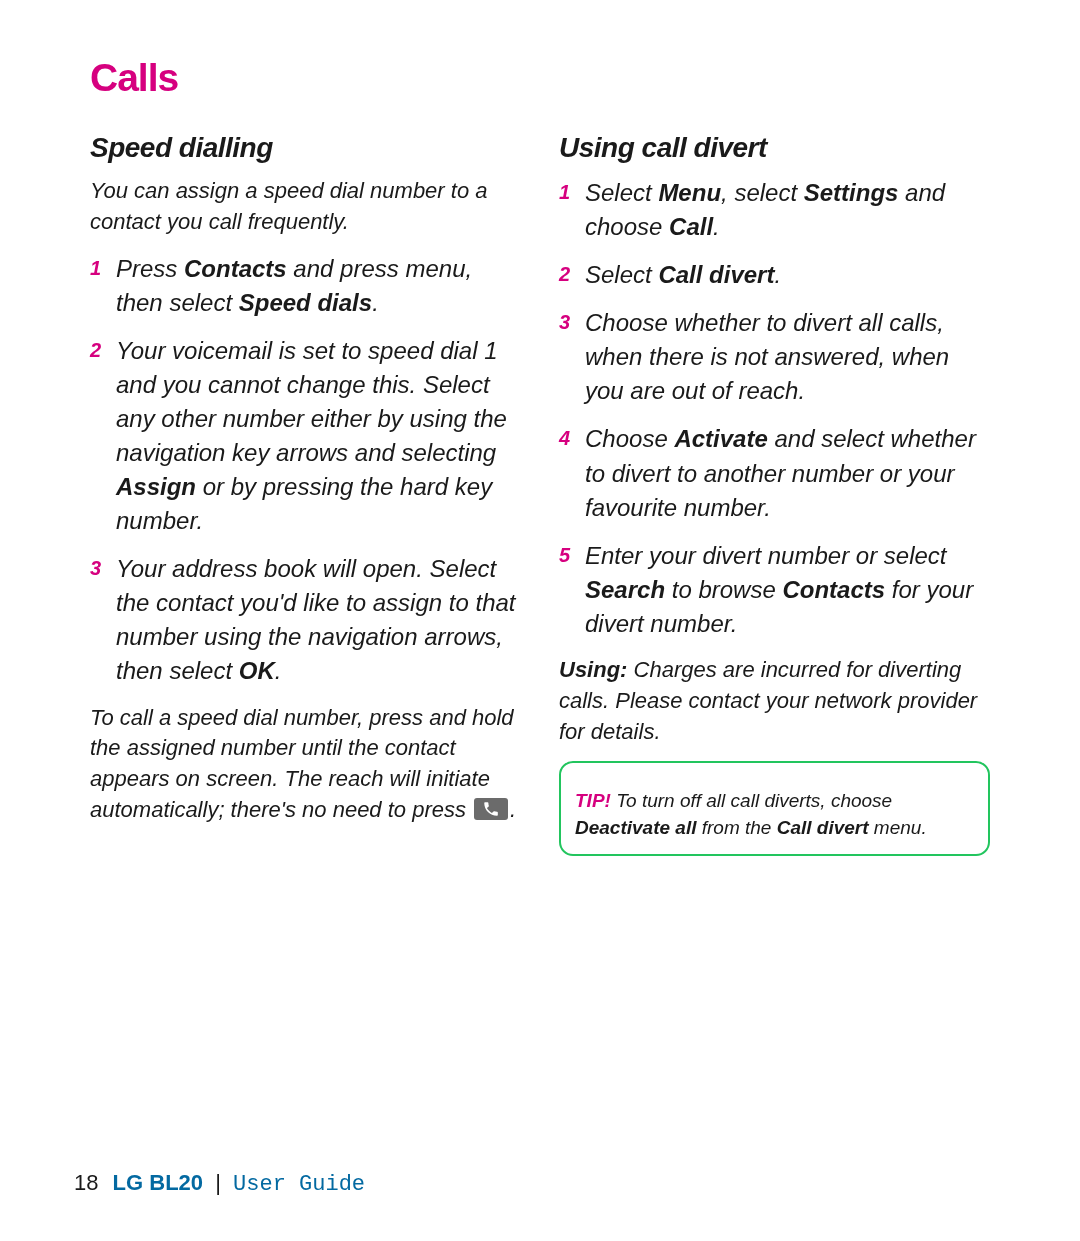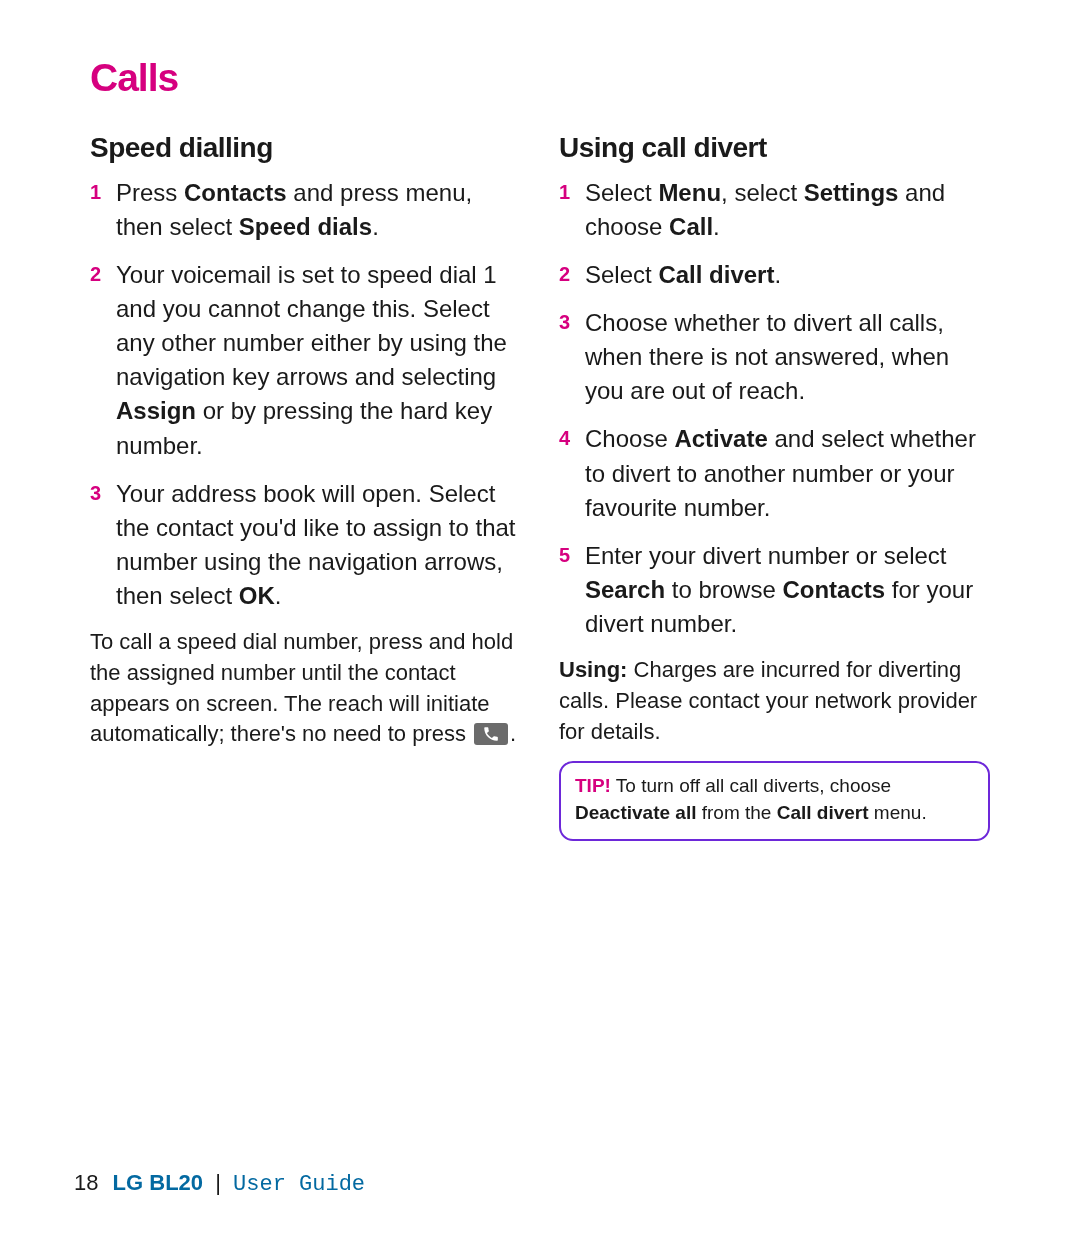--- a/index.html
+++ b/index.html
@@ -16,20 +16,21 @@
       color: #d6007f;
       font-size: 39px;
       font-weight: 700;
       letter-spacing: -1px;
       margin-bottom: 32px;
       font-stretch: condensed;
     }
     .columns {
       display: flex;
       gap: 38px;
+      font-style: italic;
     }
     .col {
       flex: 1;
       min-width: 0;
     }
     .section-heading {
       font-size: 28px;
       font-weight: 700;
       margin-bottom: 12px;
       font-stretch: condensed;
@@ -74,23 +75,23 @@
       vertical-align: middle;
       margin: 0 2px;
       position: relative;
       top: -2px;
     }
     .call-icon svg {
       display: block;
       margin: 2px auto 0 auto;
     }
     .tip-box {
-      border: 2px solid #6d28d9;
+      border: 2px solid #22c55e;
       border-radius: 14px;
-      padding: 10px 14px 12px 14px;
+      padding: 25px 14px 12px 14px;
       font-size: 19px;
       line-height: 1.4;
       margin-top: 8px;
       font-stretch: condensed;
     }
     .tip-label { color: #d6007f; font-weight: 700; }
     .footer {
       position: absolute;
       bottom: 44px;
       left: 74px;
@@ -104,20 +105,21 @@
   </style>
 </head>
 <body>
 
 <h1 class="page-title">Calls</h1>
 
 <div class="columns">
 
   <div class="col">
     <h2 class="section-heading">Speed dialling</h2>
+    <p class="body-text">You can assign a speed dial number to a contact you call frequently.</p>
     <ol class="list">
       <li>Press <b>Contacts</b> and press menu, then select <b>Speed dials</b>.</li>
       <li>Your voicemail is set to speed dial 1 and you cannot change this. Select any other number either by using the navigation key arrows and selecting <b>Assign</b> or by pressing the hard key number.</li>
       <li>Your address book will open. Select the contact you'd like to assign to that number using the navigation arrows, then select <b>OK</b>.</li>
     </ol>
     <p class="body-text">
       <span>To call a speed dial number, press and hold the assigned number until the contact appears on screen. The reach will initiate automatically; there's no need to press </span><span class="call-icon"><svg width="18" height="18" viewBox="0 0 24 24">
             <path fill="#fff" d="M6.6 10.8c1.4 2.8 3.8 5.1 6.6 6.6l2.2-2.2c.3-.3.7-.4 1-.2 1.2.4 2.4.6 3.7.6.6 0 1 .4 1 1v3.5c0 .6-.4 1-1 1C10.6 21 3 13.4 3 4c0-.6.4-1 1-1h3.5c.6 0 1 .4 1 1 0 1.3.2 2.5.6 3.7.1.4 0 .8-.2 1l-2.3 2.1z"></path>
           </svg></span><span>.</span>
     </p>

